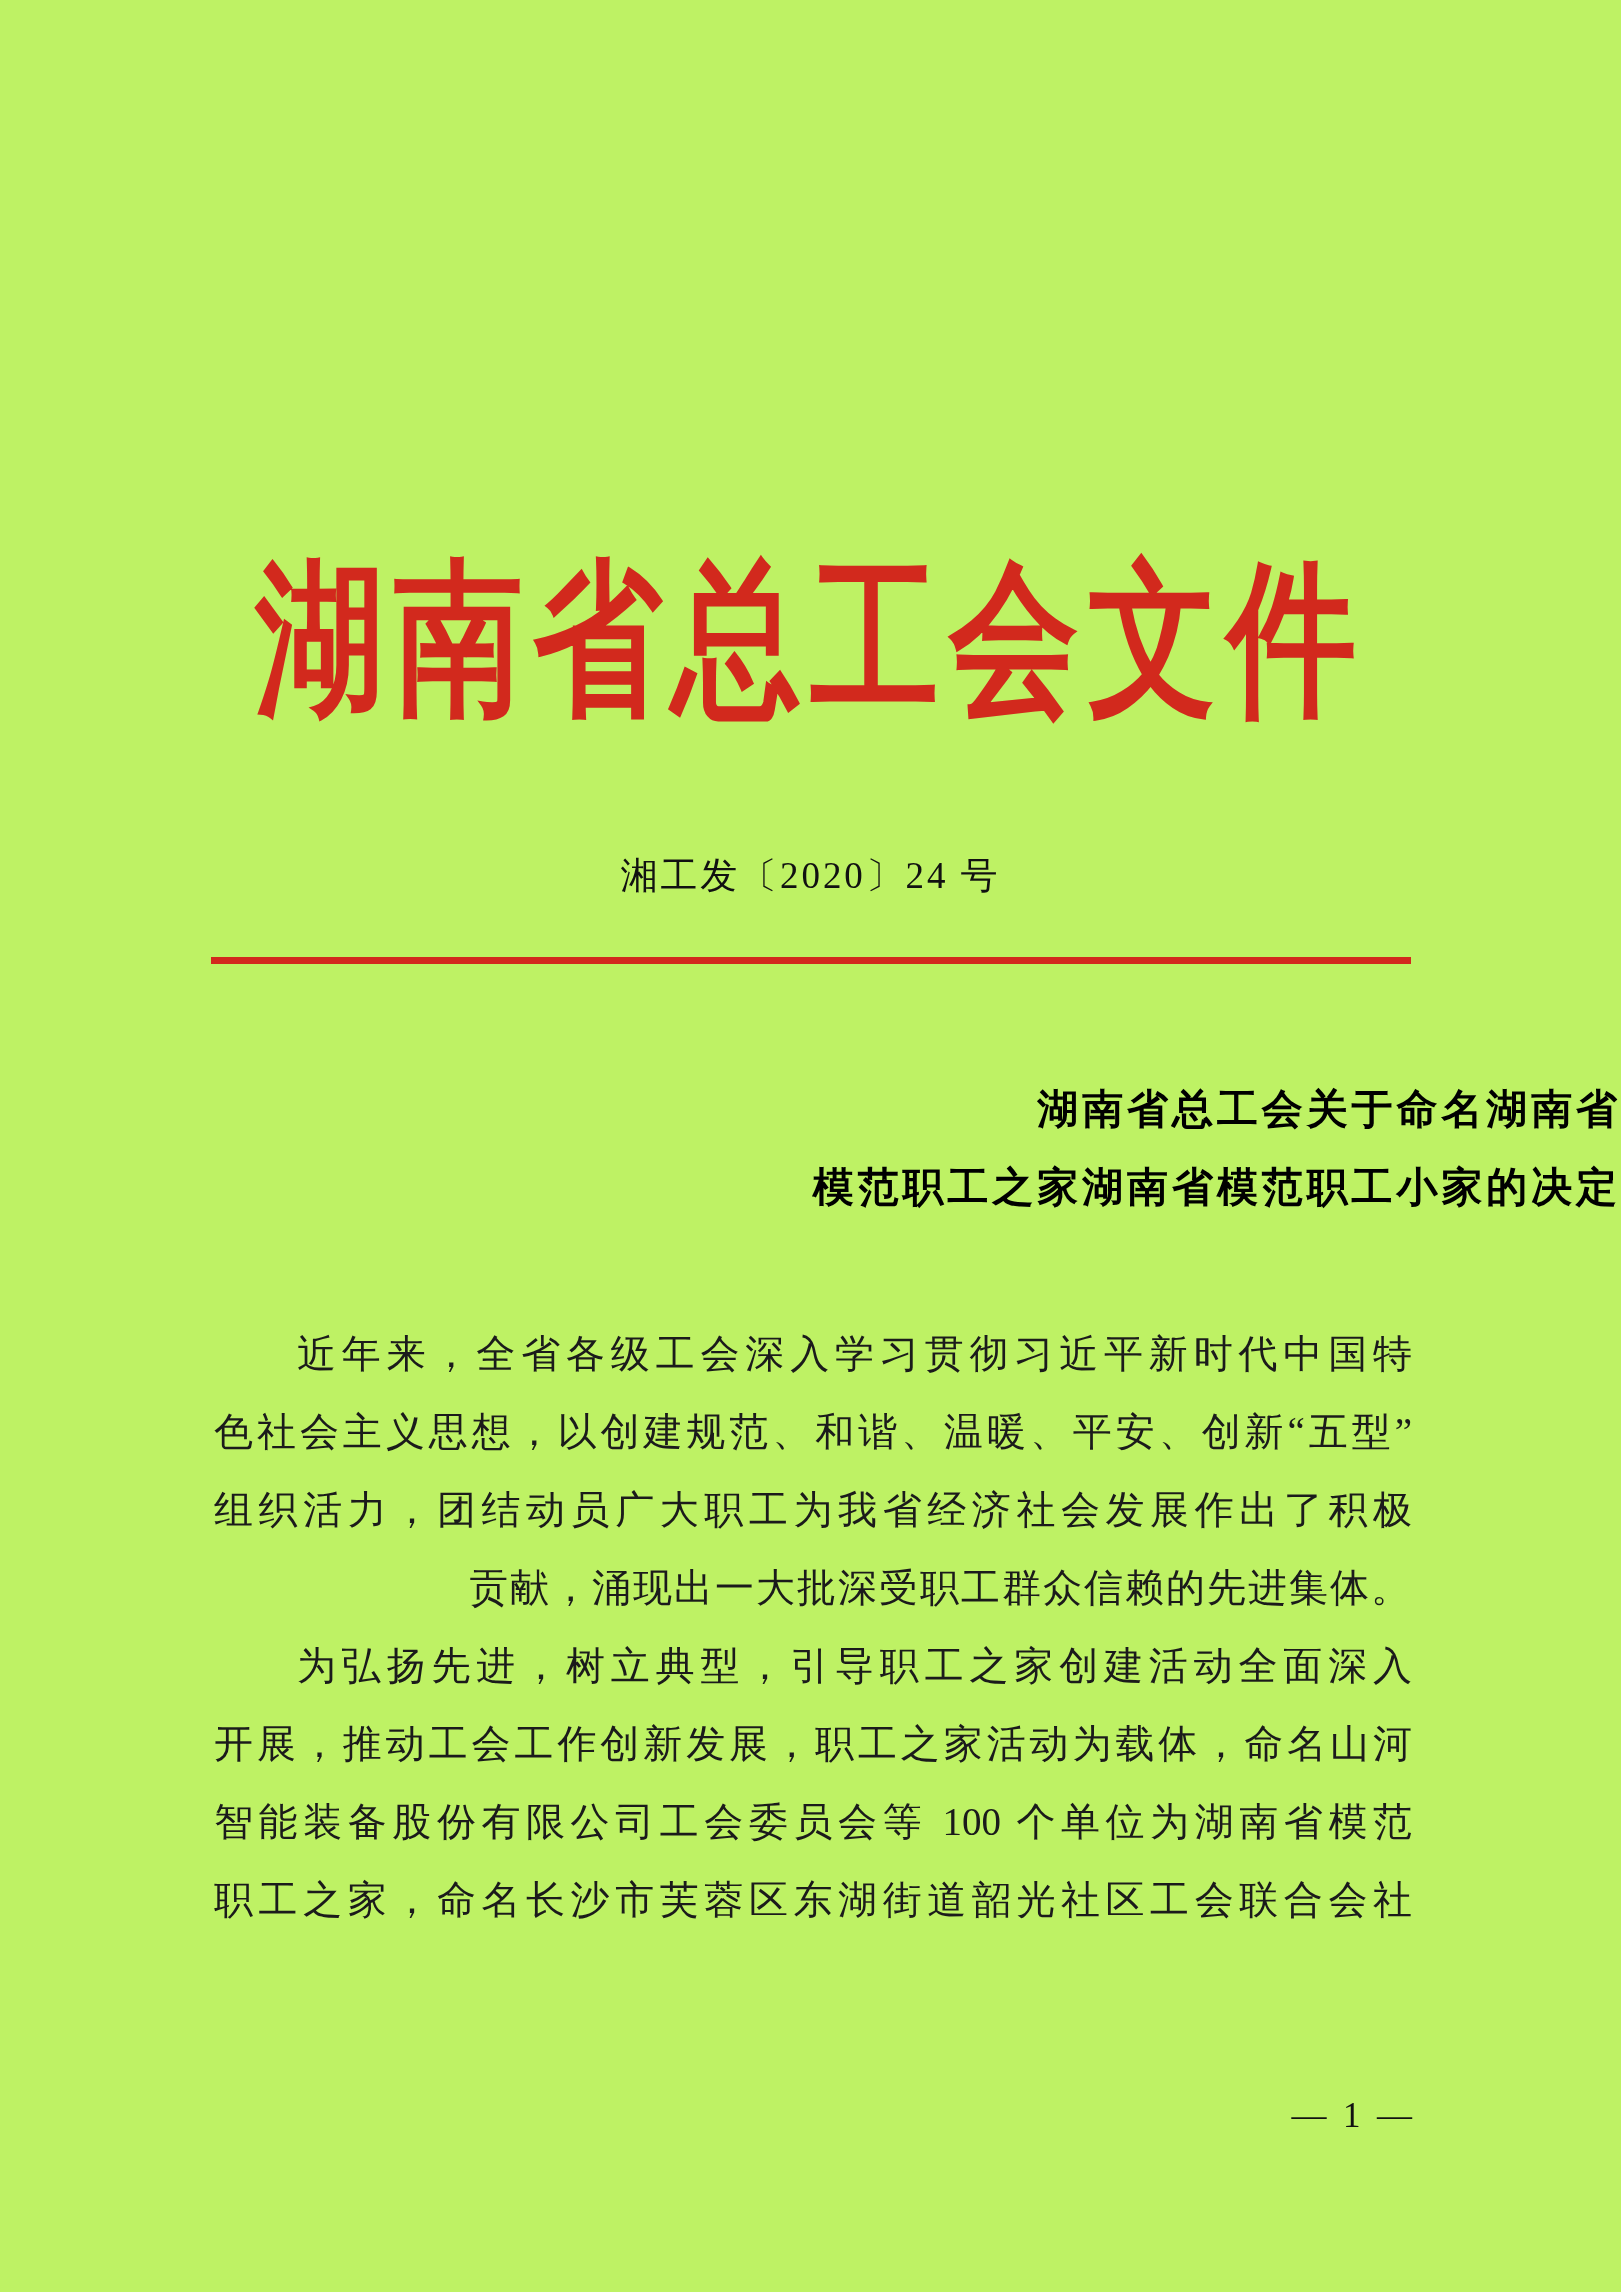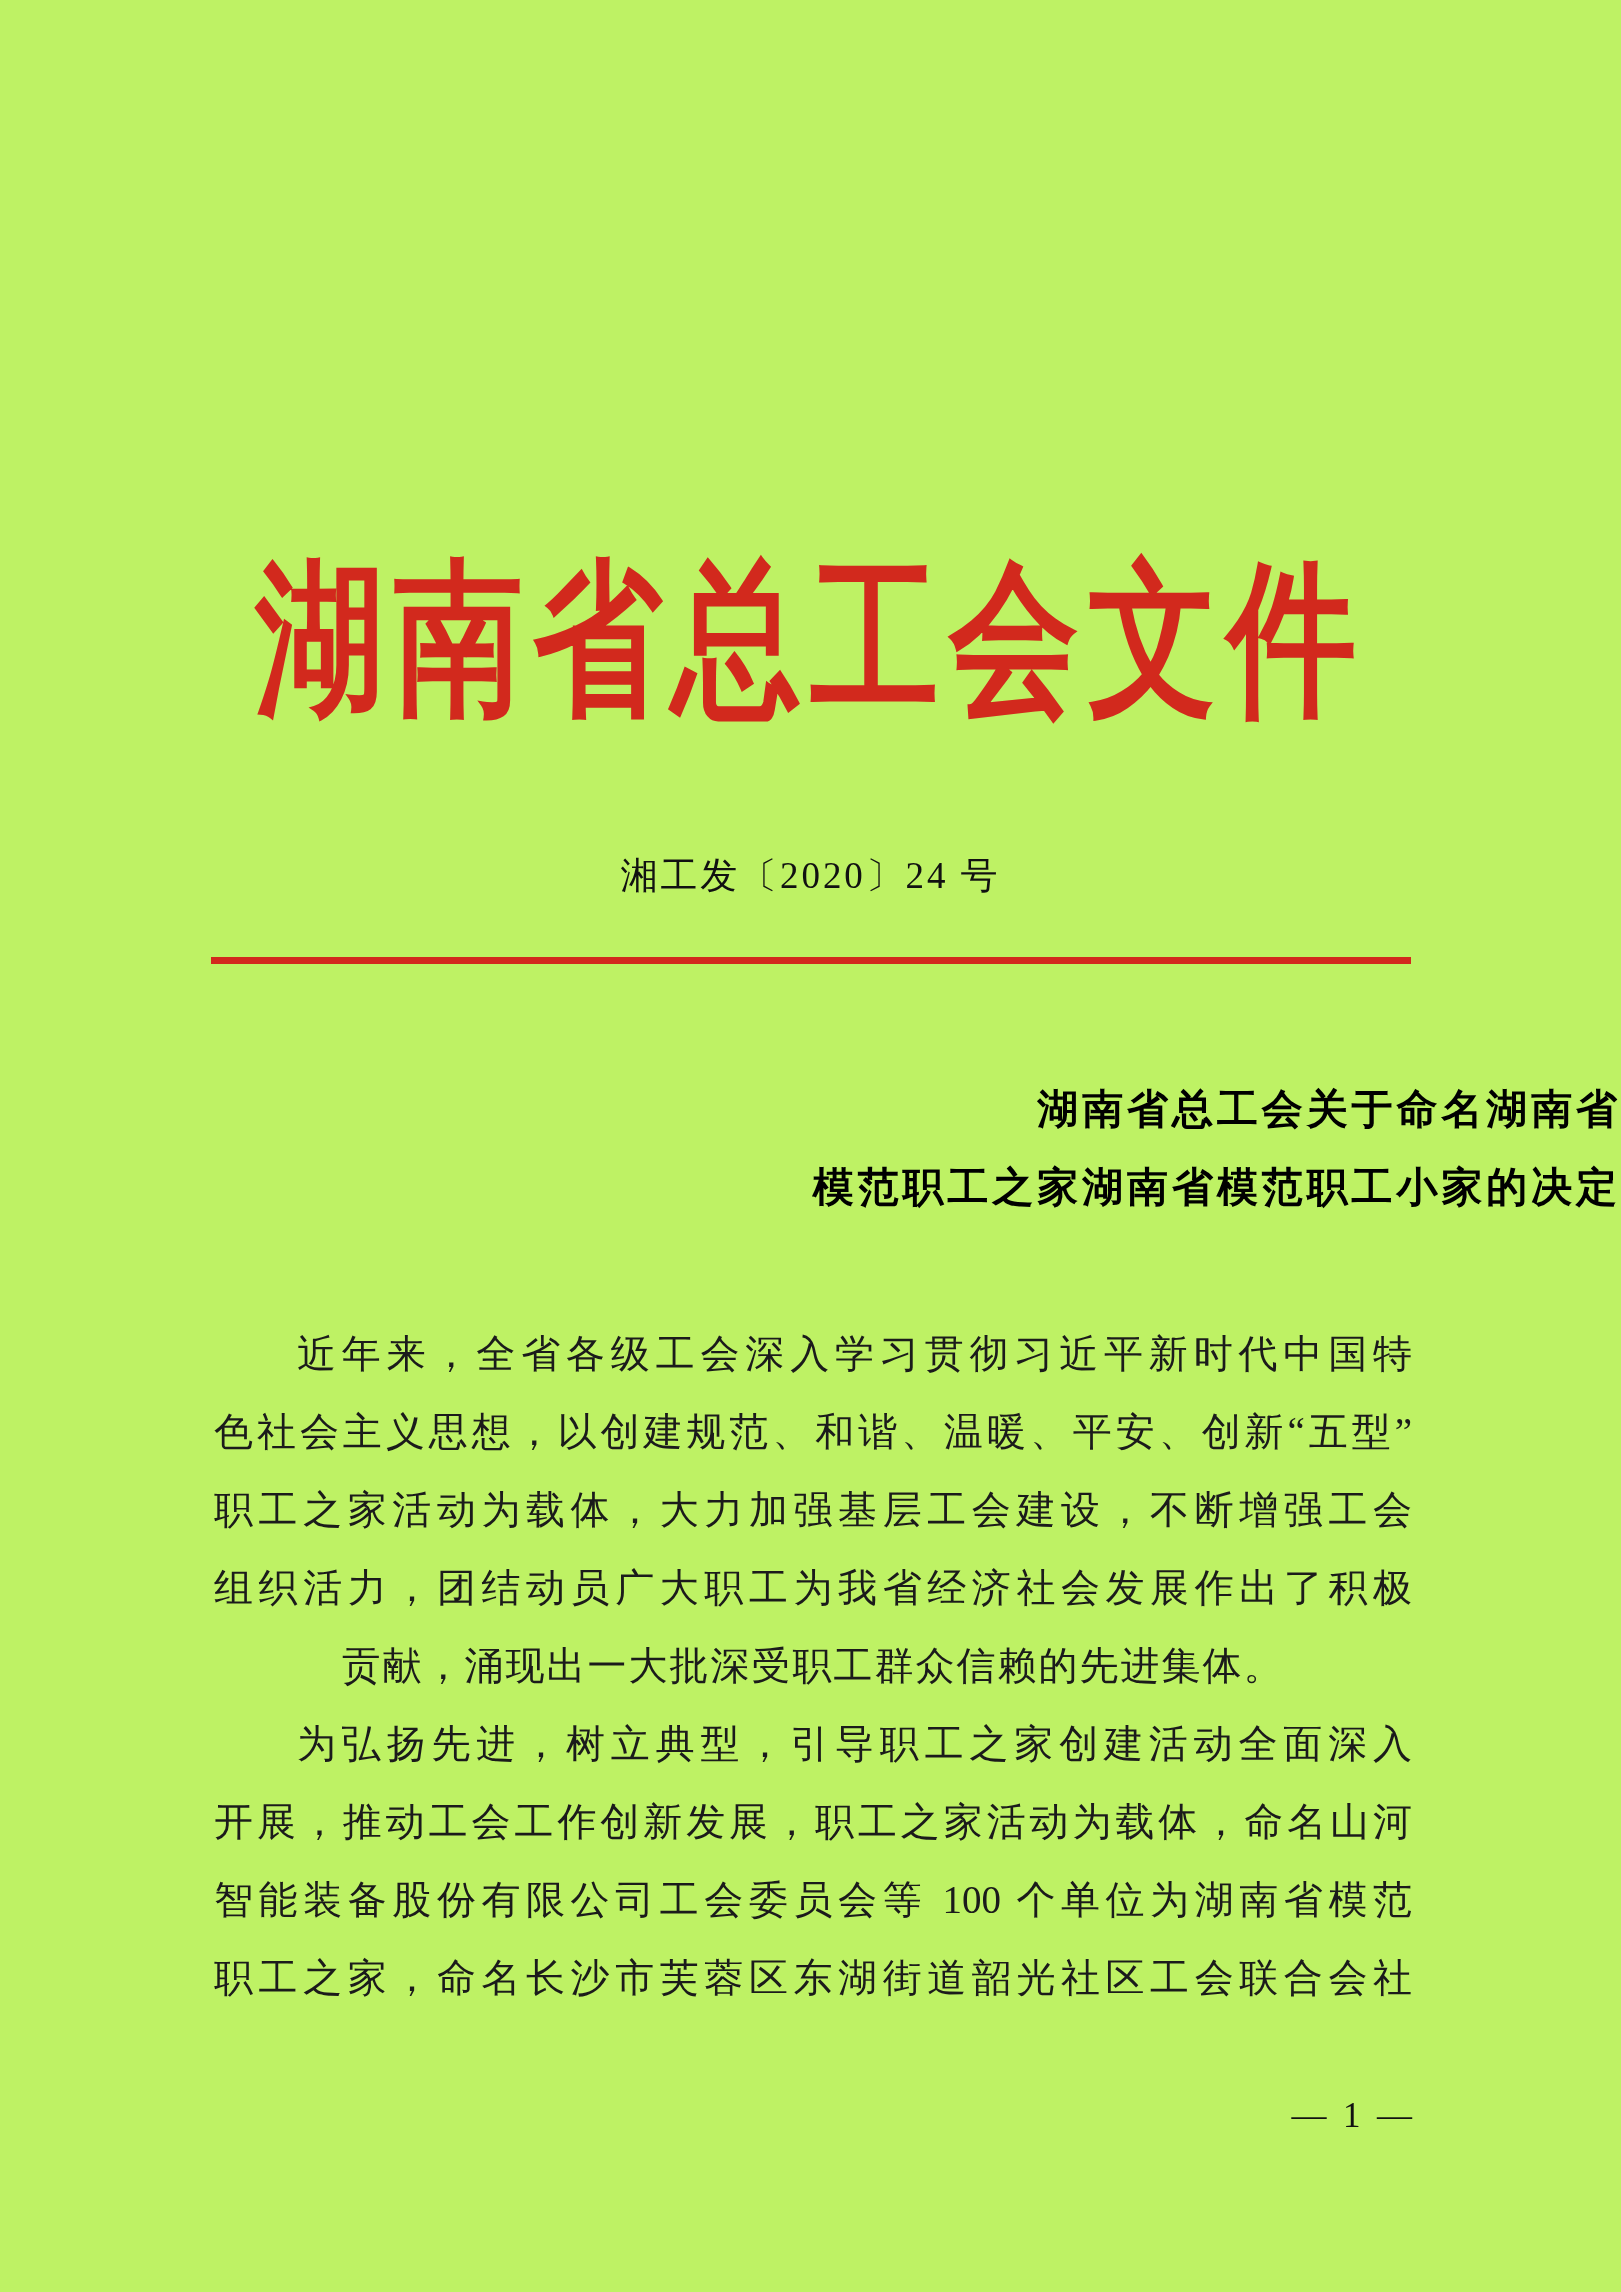--- a/index.html
+++ b/index.html
@@ -72,21 +72,21 @@
     overflow:hidden;
   }
   .body-line.justify{
     text-align:justify;
     text-align-last:justify;
   }
   .body-line.indent{
     padding-left:83px;
   }
   .body-line.flush-left{
-    text-align:center;
+    text-align:right;
     letter-spacing:2px;
   }
   
   .page-footer{
     position:absolute;
     top:2096px;
     right:205px;
     font-size:35px;
     letter-spacing:3.9px;
     color:#111;
@@ -105,21 +105,20 @@
   <div class="red-rule"></div>
 
   <div class="doc-title">
     <div>湖南省总工会关于命名湖南省</div>
     <div>模范职工之家湖南省模范职工小家的决定</div>
   </div>
 
   <div class="body-block">
     <div class="body-line justify indent">近年来，全省各级工会深入学习贯彻习近平新时代中国特</div>
     <div class="body-line justify">色社会主义思想，以创建规范、和谐、温暖、平安、创新“五型”</div>
-    <div class="body-line justify">职工之家活动为载体，大力加强基层工会建设，不断增强工会</div>
     <div class="body-line justify">组织活力，团结动员广大职工为我省经济社会发展作出了积极</div>
     <div class="body-line flush-left">贡献，涌现出一大批深受职工群众信赖的先进集体。</div>
     <div class="body-line justify indent">为弘扬先进，树立典型，引导职工之家创建活动全面深入</div>
     <div class="body-line justify">开展，推动工会工作创新发展，职工之家活动为载体，命名山河</div>
     <div class="body-line justify">智能装备股份有限公司工会委员会等 100 个单位为湖南省模范</div>
     <div class="body-line justify">职工之家，命名长沙市芙蓉区东湖街道韶光社区工会联合会社</div>
   </div>
 
   <div class="page-footer">— 1 —</div>
 

